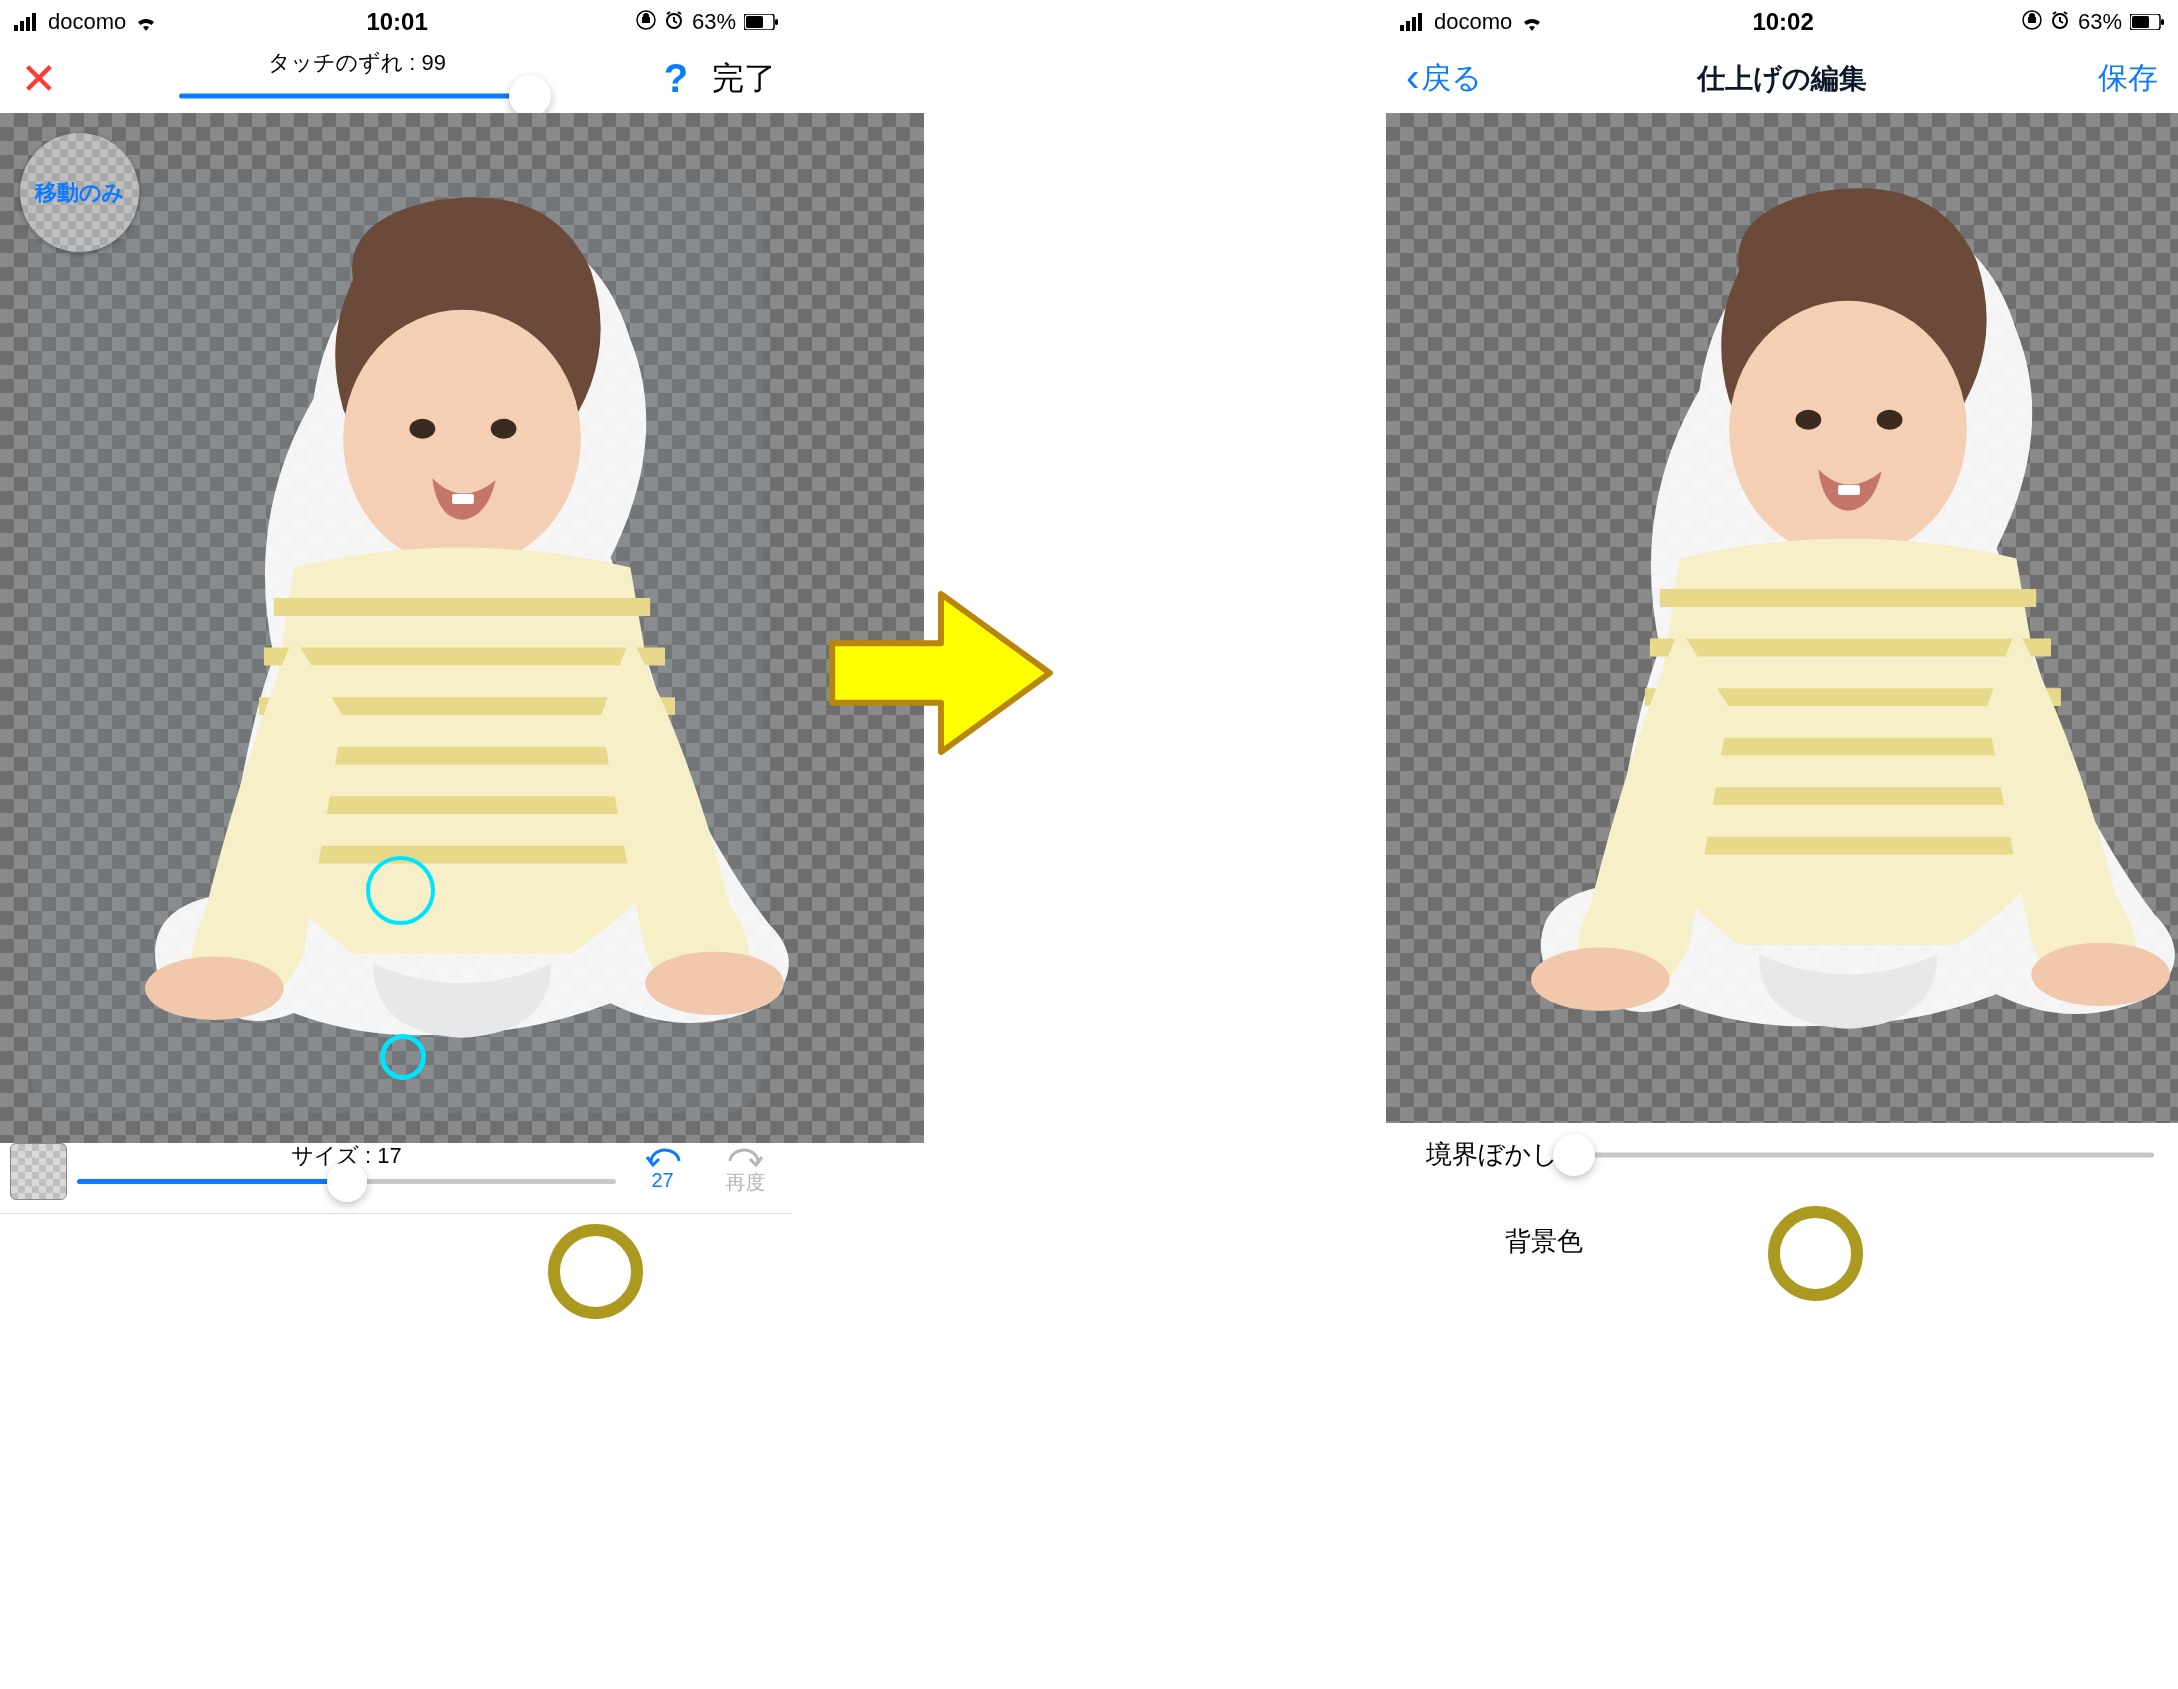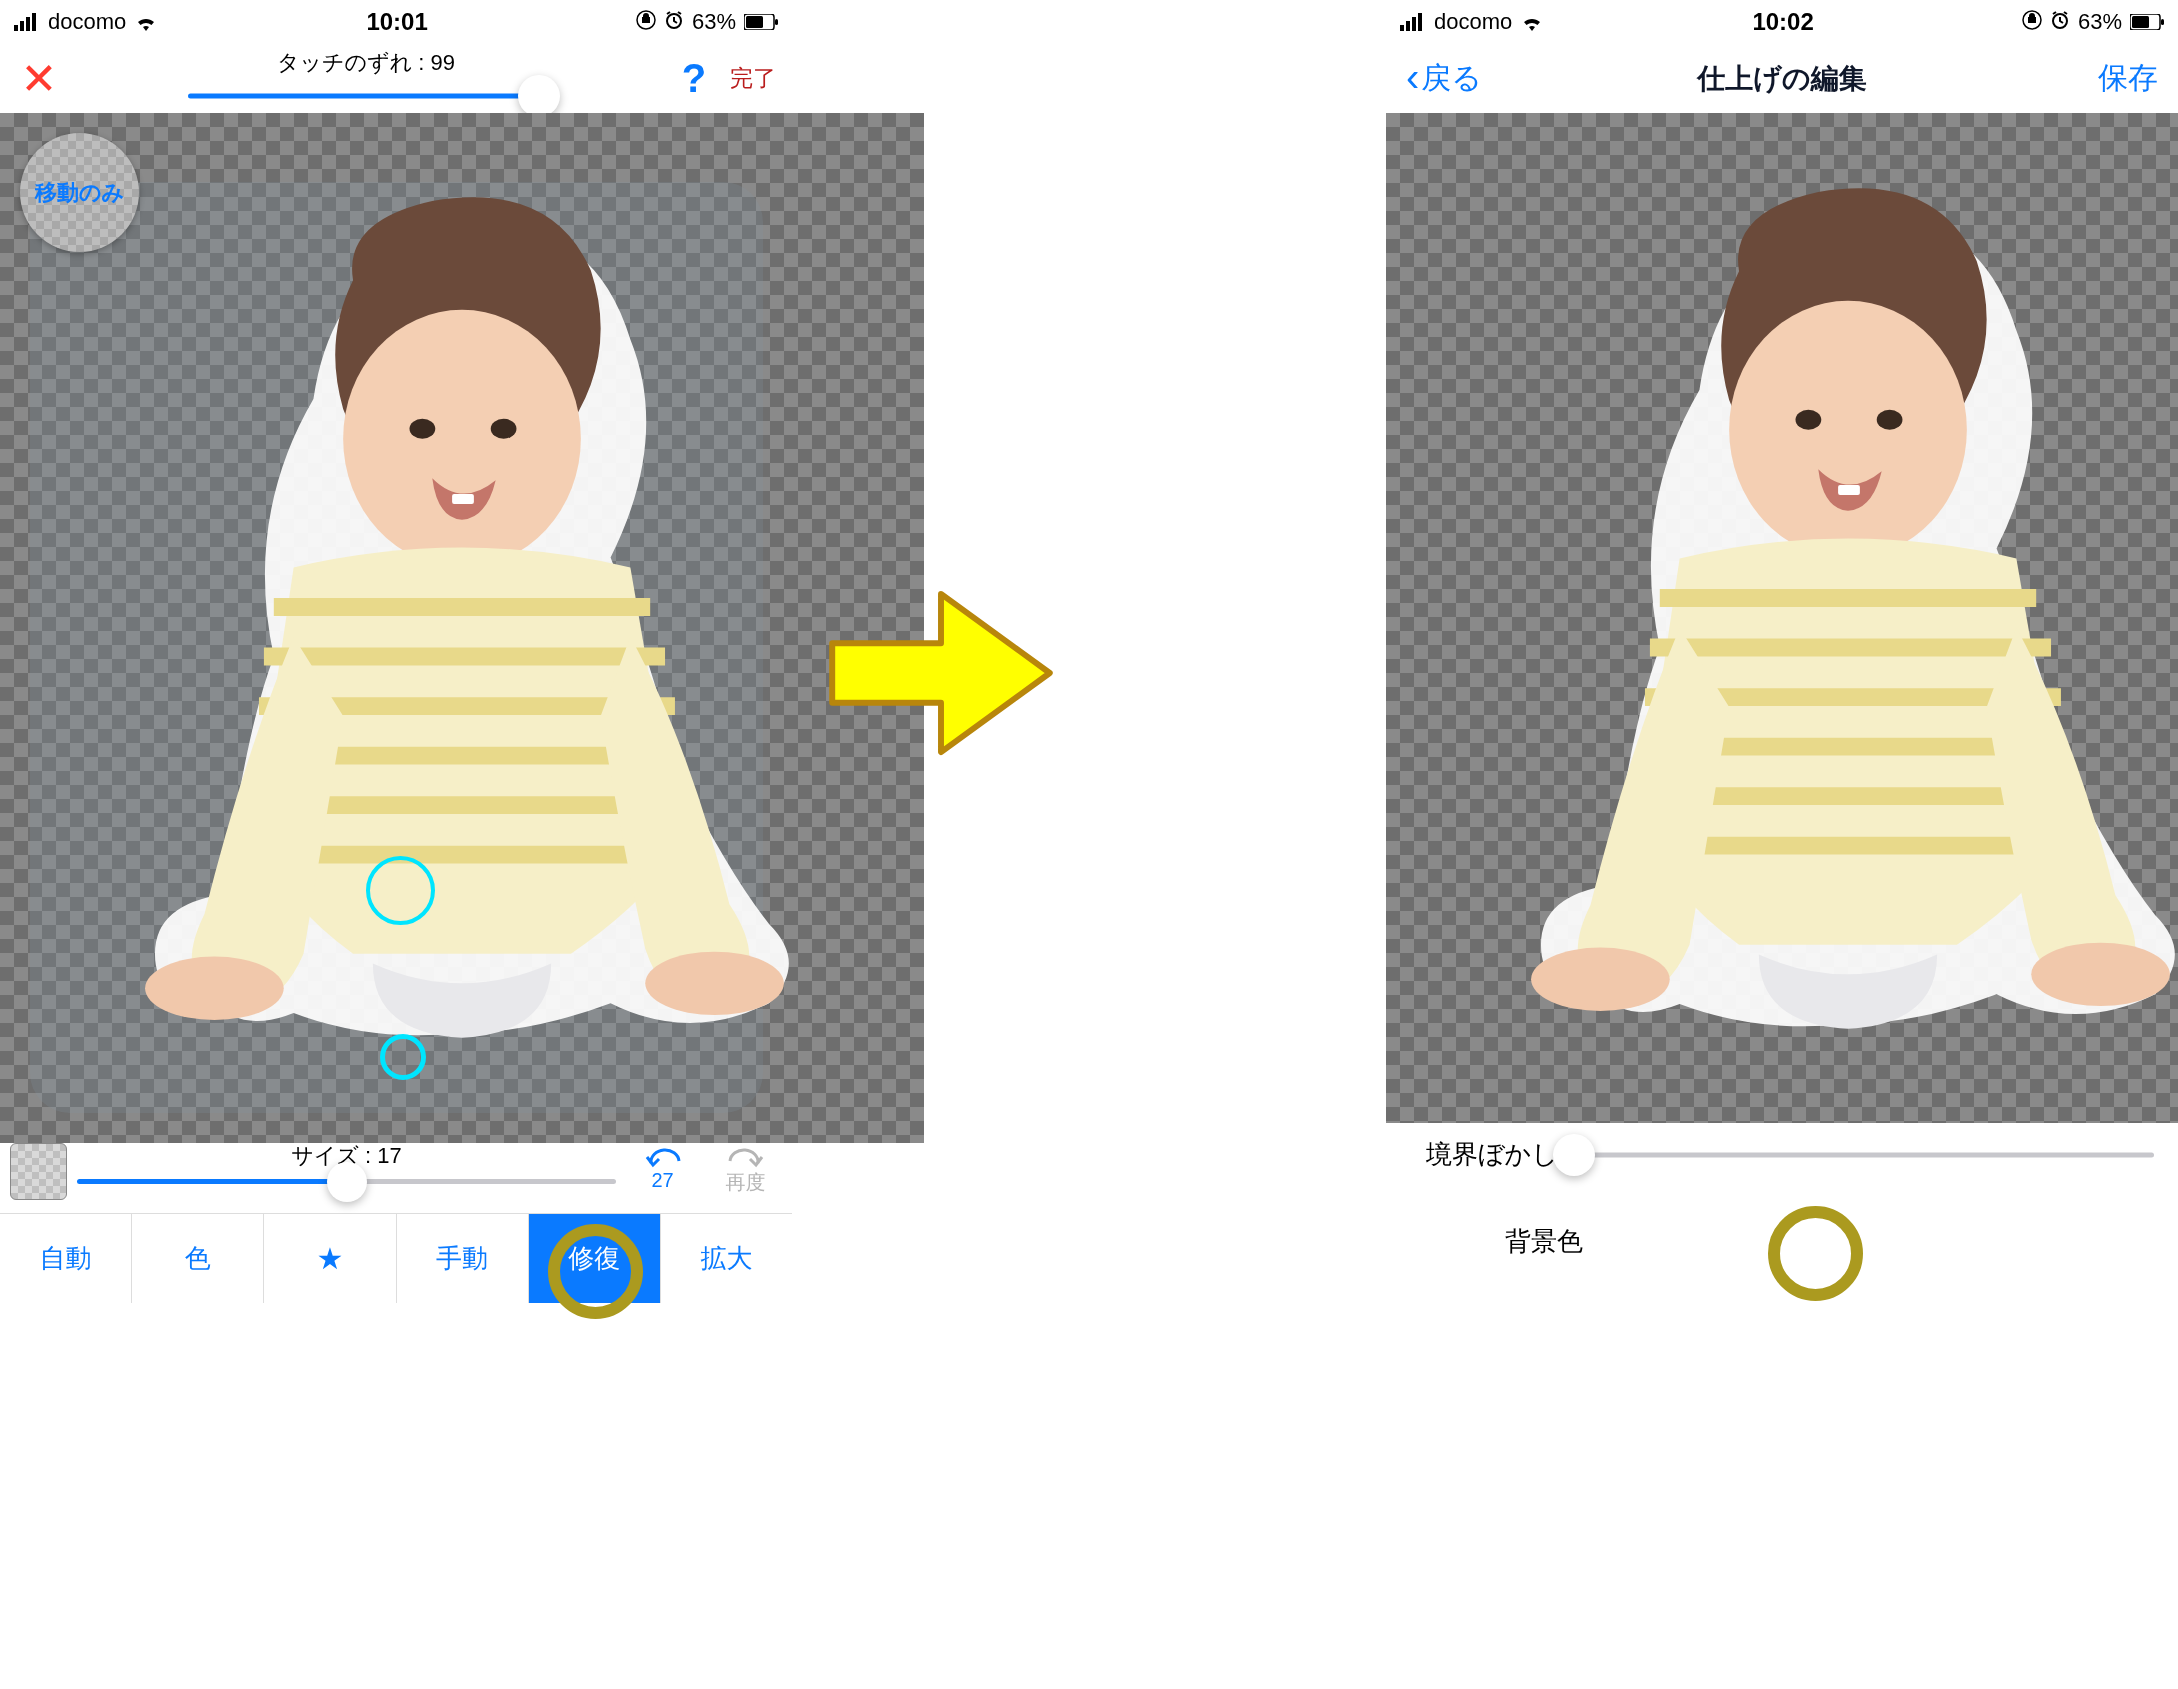--- a/index.html
+++ b/index.html
@@ -86,22 +86,22 @@
     transform: translateY(-50%);
   }
   .help-btn {
     font-size: 40px;
     color: #0a7aff;
     font-weight: 700;
     width: 48px;
     text-align: center;
   }
   .done-btn {
-    font-size: 23px;
-    color: #b91c1c;
+    font-size: 32px;
+    color: #000000;
     font-weight: 400;
   }
 
   
   .canvas {
     position: relative;
     width: 924px;
     height: 1030px;
     background-color: #8a8a8a;
     background-image:
@@ -441,28 +441,20 @@
     </div>
     <div class="redo-btn">
       <svg width="44" height="26" viewBox="0 0 44 26">
           <path d="M34 20 A14 12 0 1 0 6 18" fill="none" stroke="#b5b5b5" stroke-width="3"></path>
           <path d="M38 14 L32 22 L26 16" fill="none" stroke="#b5b5b5" stroke-width="3"></path>
         </svg>
       <span class="redo-label">再度</span>
     </div>
   </div>
 
-  <div class="tabs">
-    <div class="tab">自動</div>
-    <div class="tab">色</div>
-    <div class="tab star">★</div>
-    <div class="tab">手動</div>
-    <div class="tab active">修復</div>
-    <div class="tab">拡大</div>
-  </div>
 
   <div class="highlight-ring" style="left:548px; top:1224px;"></div>
 </div>
 
 <svg class="arrow" width="238" height="178" viewBox="0 0 240 180">
   <path d="M10 60 L120 60 L120 10 L230 90 L120 170 L120 120 L10 120 Z" fill="#ffff00" stroke="#b8860b" stroke-width="6" stroke-linejoin="round"></path>
 </svg>
 
 <div class="phone phone-right">
 

